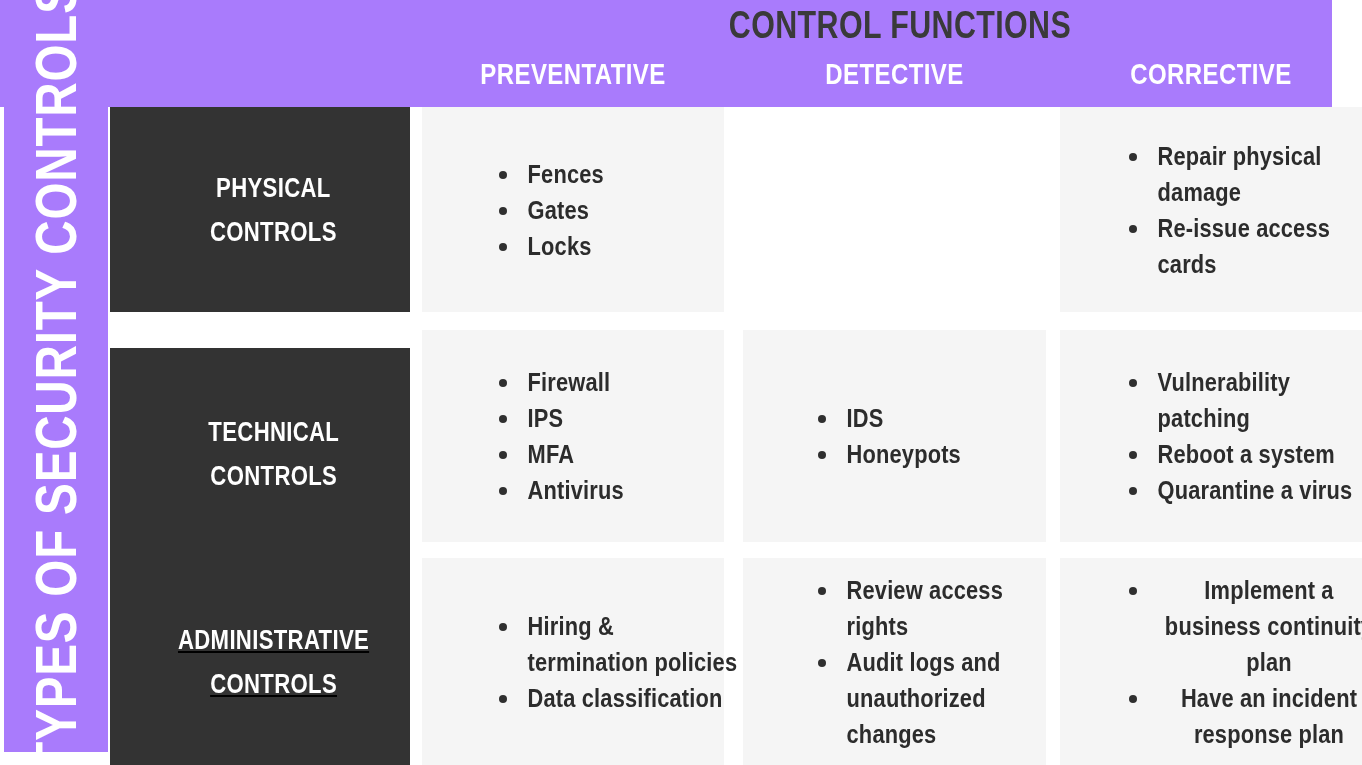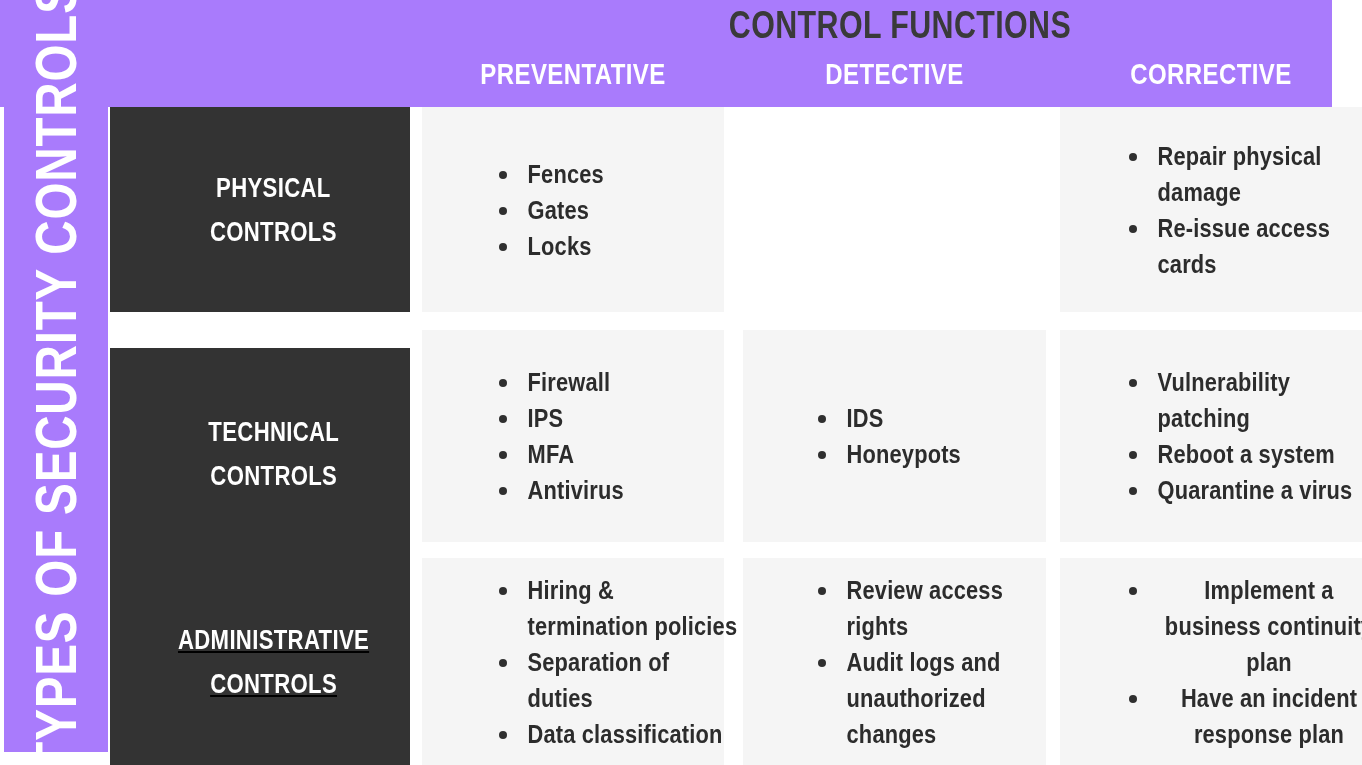--- a/index.html
+++ b/index.html
@@ -271,24 +271,20 @@
   </div>
 
   <div class="cell cell-content pad-a" style="left:422px; top:558px; width:302px; height:207px;">
     <ul class="bullet-list">
         <li>
           <span class="bullet-dot"></span>
           <span class="bullet-text">Hiring &amp; termination policies</span>
         </li>
         <li>
           <span class="bullet-dot"></span>
-          <span class="bullet-text">Separation of duties</span>
-        </li>
-        <li>
-          <span class="bullet-dot"></span>
           <span class="bullet-text">Data classification</span>
         </li>
       </ul>
   </div>
 
   <div class="cell cell-content pad-b" style="left:743px; top:558px; width:303px; height:207px;">
     <ul class="bullet-list">
         <li>
           <span class="bullet-dot"></span>
           <span class="bullet-text">Review access rights</span>

